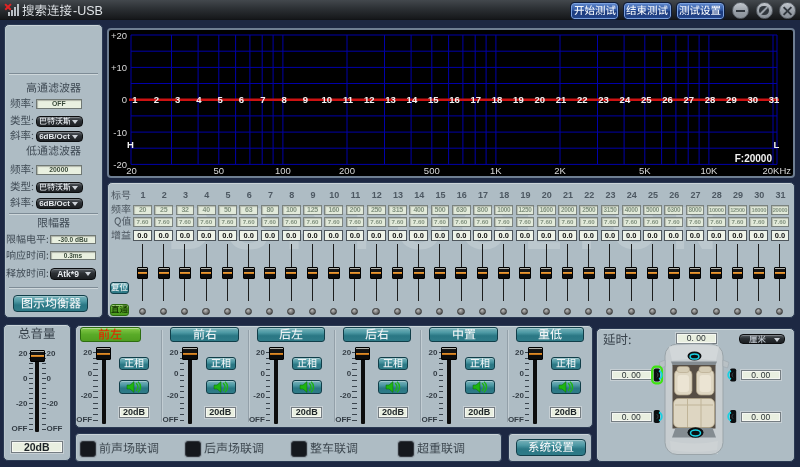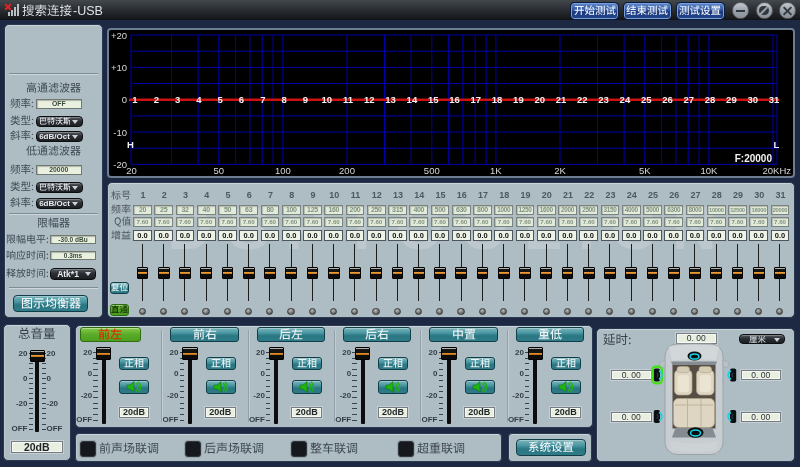--- a/index.html
+++ b/index.html
@@ -210,21 +210,21 @@
     <svg style="display:block;" width="42.8" height="10.6" fill="#3e4953">
       <path transform="translate(0.0,8.8) scale(0.0100,-0.0100)" d="M60 666C89 621 118 560 130 521L184 543C172 581 141 641 112 685ZM381 695C364 651 332 584 308 544L359 527C385 565 414 623 440 676ZM464 788V721H509C543 653 588 593 642 542C570 497 491 462 414 440V479H284V742C340 750 392 761 435 773L395 831C311 806 163 787 41 776C49 761 57 736 60 720C109 723 162 727 215 733V479H50V414H202C162 314 94 200 32 140C44 121 62 88 69 66C120 123 174 216 215 309V-81H284V325C322 281 366 227 386 199L434 251C412 276 318 374 284 404V414H414V437C427 422 444 396 452 379C534 407 619 446 695 497C765 444 846 404 935 378C944 397 962 426 976 441C894 461 817 494 752 538C831 600 899 677 942 767L897 791L884 788ZM839 721C802 668 753 620 696 579C647 620 606 668 575 721ZM656 409V320H474V252H656V149H434V82H656V-81H731V82H951V149H731V252H909V320H731V409Z"></path>
       <path transform="translate(10.0,8.8) scale(0.0100,-0.0100)" d="M206 823C225 780 248 723 257 686L326 709C316 743 293 799 272 842ZM44 678V608H162V400C162 258 147 100 25 -30C43 -43 68 -63 81 -79C214 63 234 233 234 399V405H371C364 130 357 33 340 11C333 -1 324 -3 310 -3C294 -3 257 -3 216 1C226 -18 233 -48 235 -69C278 -71 320 -71 344 -68C371 -66 387 -58 404 -35C430 -1 436 111 442 440C443 451 443 475 443 475H234V608H488V678ZM625 583H813C793 456 763 348 717 257C673 349 642 457 622 574ZM612 841C582 668 527 500 445 395C462 381 491 353 503 338C530 374 555 416 577 463C601 359 632 265 673 183C614 98 536 32 431 -17C446 -32 468 -65 475 -82C575 -31 653 33 713 113C767 31 834 -34 918 -78C930 -58 954 -29 971 -14C882 27 813 95 759 181C822 289 862 421 888 583H962V653H647C663 709 677 768 689 828Z"></path>
       <path transform="translate(20.0,8.8) scale(0.0100,-0.0100)" d="M474 452C527 375 595 269 627 208L693 246C659 307 590 409 536 485ZM324 402V174H153V402ZM324 469H153V688H324ZM81 756V25H153V106H394V756ZM764 835V640H440V566H764V33C764 13 756 6 736 6C714 4 640 4 562 7C573 -15 585 -49 590 -70C690 -70 754 -69 790 -56C826 -44 840 -22 840 33V566H962V640H840V835Z"></path>
       <path transform="translate(30.0,8.8) scale(0.0100,-0.0100)" d="M91 615V-80H168V615ZM106 791C152 747 204 684 227 644L289 684C265 726 211 785 164 827ZM379 295H619V160H379ZM379 491H619V358H379ZM311 554V98H690V554ZM352 784V713H836V11C836 -2 832 -6 819 -7C806 -7 765 -8 723 -6C733 -25 743 -57 747 -75C808 -75 851 -75 878 -63C904 -50 913 -31 913 11V784Z"></path>
       <path transform="translate(40.0,8.8) scale(0.0100,-0.0100)" d="M139 390C175 390 205 418 205 460C205 501 175 530 139 530C102 530 73 501 73 460C73 418 102 390 139 390ZM139 -13C175 -13 205 15 205 56C205 98 175 126 139 126C102 126 73 98 73 56C73 15 102 -13 139 -13Z"></path>
     </svg>
   </div>
 <div class="dd" style="left:50.0px;top:268.0px;width:46.0px;height:11.5px">
     <div class="ddt">
-      <span style="font-size:8.5px;font-weight:bold;color:#e8ecf0">Atk*1</span>
+      <span style="font-size:8.5px;font-weight:bold;color:#e8ecf0">Atk*9</span>
     </div>
     <div class="dda"></div>
   </div>
 <div style="position:absolute;left:13.0px;top:295.0px;width:75.0px;height:16.5px;">
     <div class="teal" style="width:100%;height:100%;border-radius:4px">
       <svg style="display:block;" width="60.0" height="12.7" fill="#f0f4f6">
         <path transform="translate(0.0,10.6) scale(0.0120,-0.0120)" d="M367 274C449 257 553 221 610 193L649 254C591 281 488 313 406 329ZM271 146C410 130 583 90 679 55L721 123C621 157 450 194 315 209ZM79 803V-85H170V-45H828V-85H922V803ZM170 39V717H828V39ZM411 707C361 629 276 553 192 505C210 491 242 463 256 448C282 465 308 485 334 507C361 480 392 455 427 432C347 397 259 370 175 354C191 337 210 300 219 277C314 300 416 336 507 384C588 342 679 309 770 290C781 311 805 344 823 361C741 375 659 399 585 430C657 478 718 535 760 600L707 632L693 628H451C465 645 478 663 489 681ZM387 557 626 556C593 525 551 496 504 470C458 496 419 525 387 557Z"></path>
         <path transform="translate(12.0,10.6) scale(0.0120,-0.0120)" d="M218 351C178 242 107 133 29 64C54 51 97 24 117 7C192 84 270 204 317 325ZM678 315C747 219 820 89 845 6L941 48C912 134 837 259 766 352ZM147 774V681H853V774ZM57 532V438H451V34C451 19 445 15 426 14C407 13 339 14 276 16C290 -12 305 -55 310 -84C398 -84 460 -82 500 -67C541 -52 554 -24 554 32V438H944V532Z"></path>
         <path transform="translate(24.0,10.6) scale(0.0120,-0.0120)" d="M484 451C542 402 618 331 655 290L714 353C676 393 602 457 540 505ZM402 128 439 41C543 97 680 174 806 247L784 321C646 248 496 171 402 128ZM32 136 65 39C161 90 286 156 402 220L379 298L249 235V518H357L353 514C372 495 402 455 415 436C459 481 503 538 542 601H845C836 209 823 51 791 18C780 5 768 1 748 2C722 2 660 2 591 8C607 -18 619 -56 621 -82C681 -85 746 -86 783 -82C822 -77 846 -68 871 -34C910 17 922 177 934 641C934 654 934 688 934 688H592C614 730 633 774 650 817L564 844C520 722 445 603 363 523V607H249V832H158V607H40V518H158V192C110 170 67 151 32 136Z"></path>
         <path transform="translate(36.0,10.6) scale(0.0120,-0.0120)" d="M192 845C160 780 94 697 35 645C50 628 72 593 84 573C153 635 229 729 278 813ZM733 778V693H941V778ZM460 255 455 207H286V131H436C412 66 365 18 272 -13C288 -28 310 -58 319 -77C415 -43 470 9 502 76C553 35 606 -14 633 -49L690 9C661 44 607 91 554 131H707V207H537L543 255ZM429 690H537C526 662 513 633 501 610H386C402 636 417 663 429 690ZM211 639C166 537 95 432 25 362C41 343 68 298 78 278C98 300 119 325 140 352V-84H226V481C240 505 254 530 267 555C284 543 304 526 314 513L317 516V270H685V610H586C607 648 628 692 643 731L588 767L575 763H460L482 826L397 839C377 770 342 685 288 613ZM387 409H468V336H387ZM537 409H612V336H537ZM387 544H468V472H387ZM537 544H612V472H537ZM711 531V445H802V19C802 9 799 6 788 5C777 5 743 5 707 6C718 -19 728 -56 731 -80C787 -80 826 -78 852 -64C880 -50 887 -25 887 19V445H962V531Z"></path>

